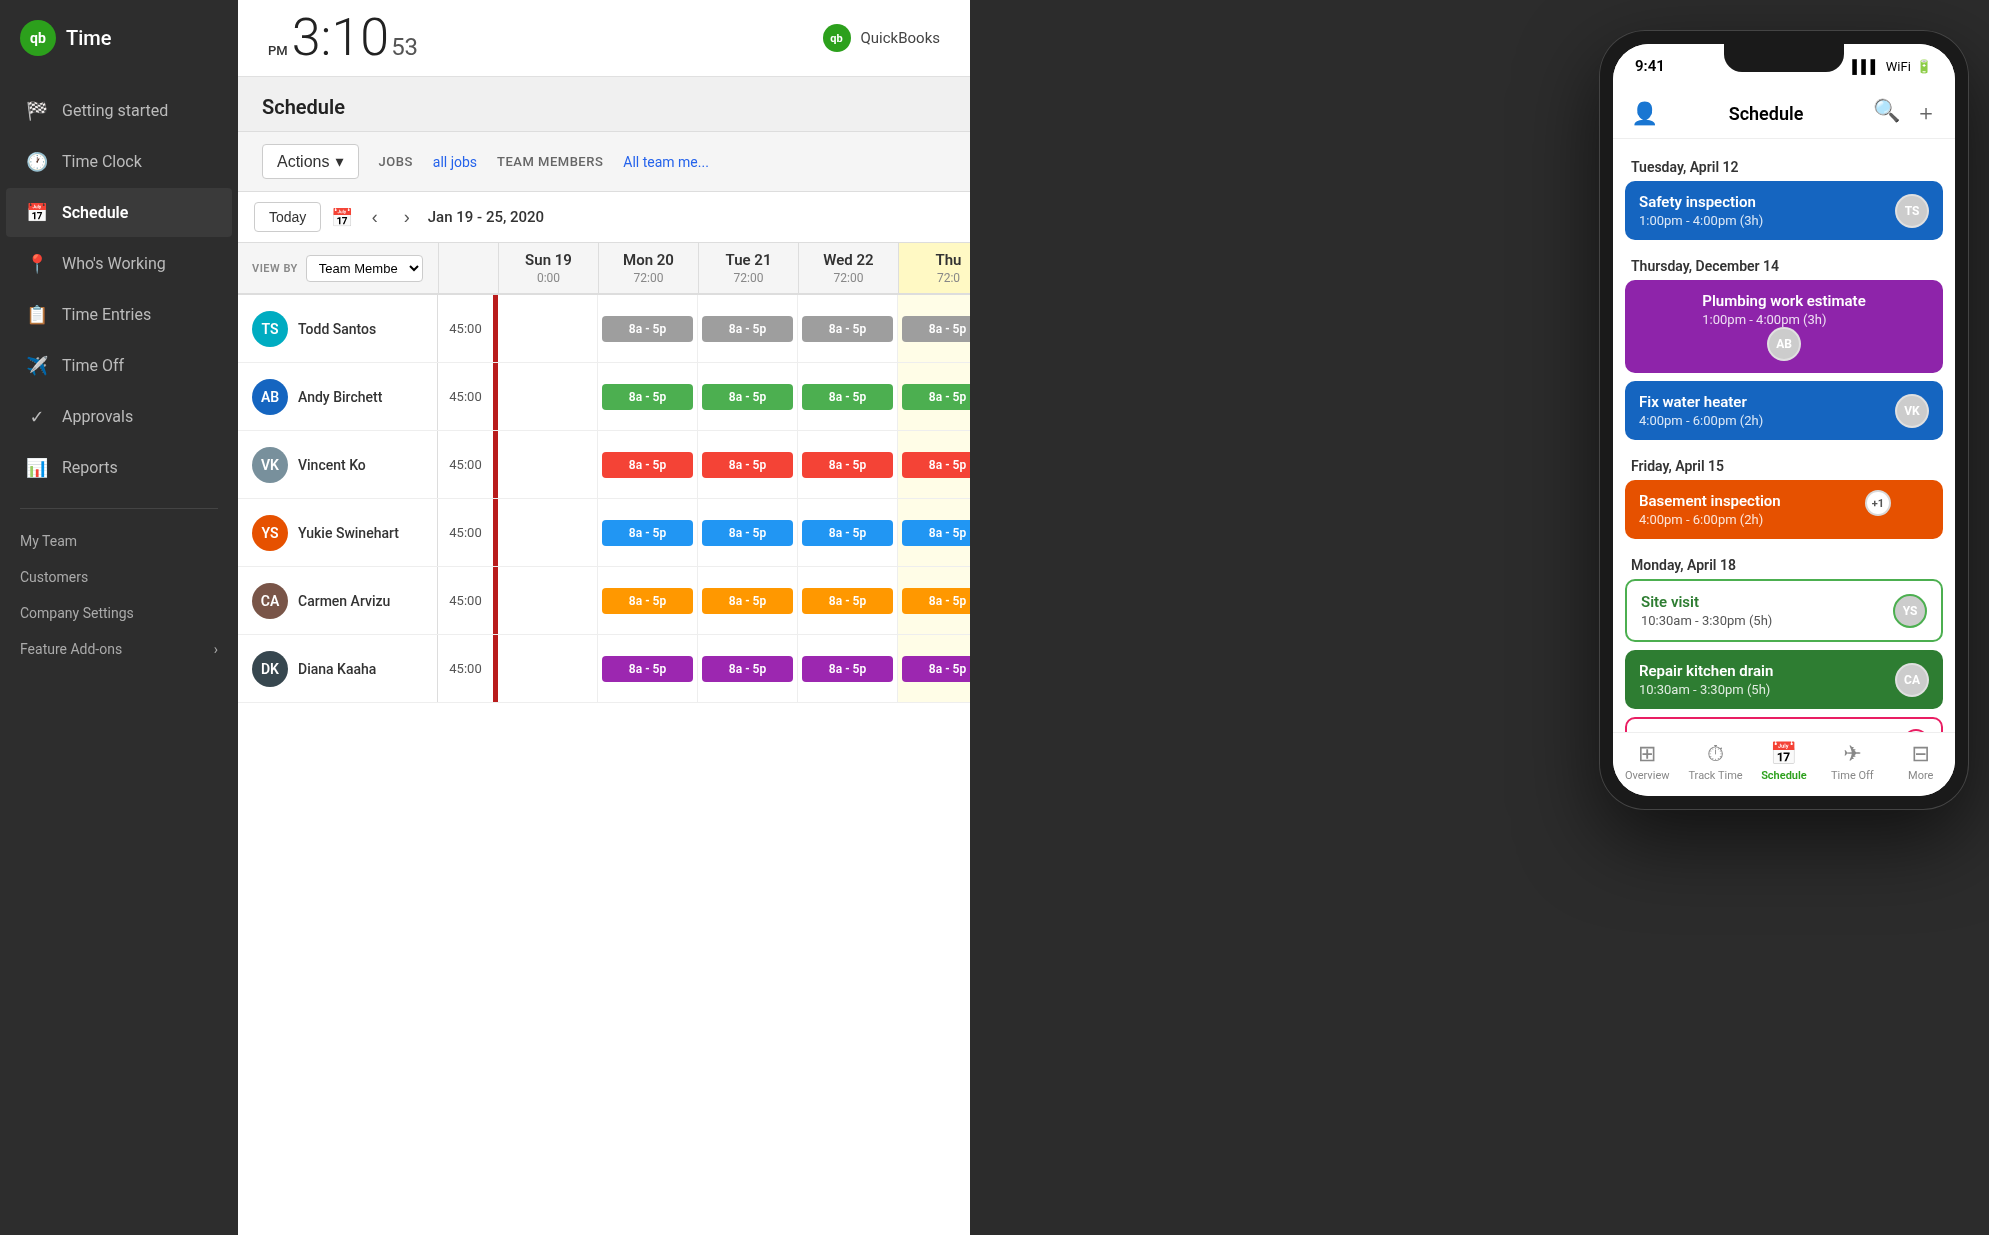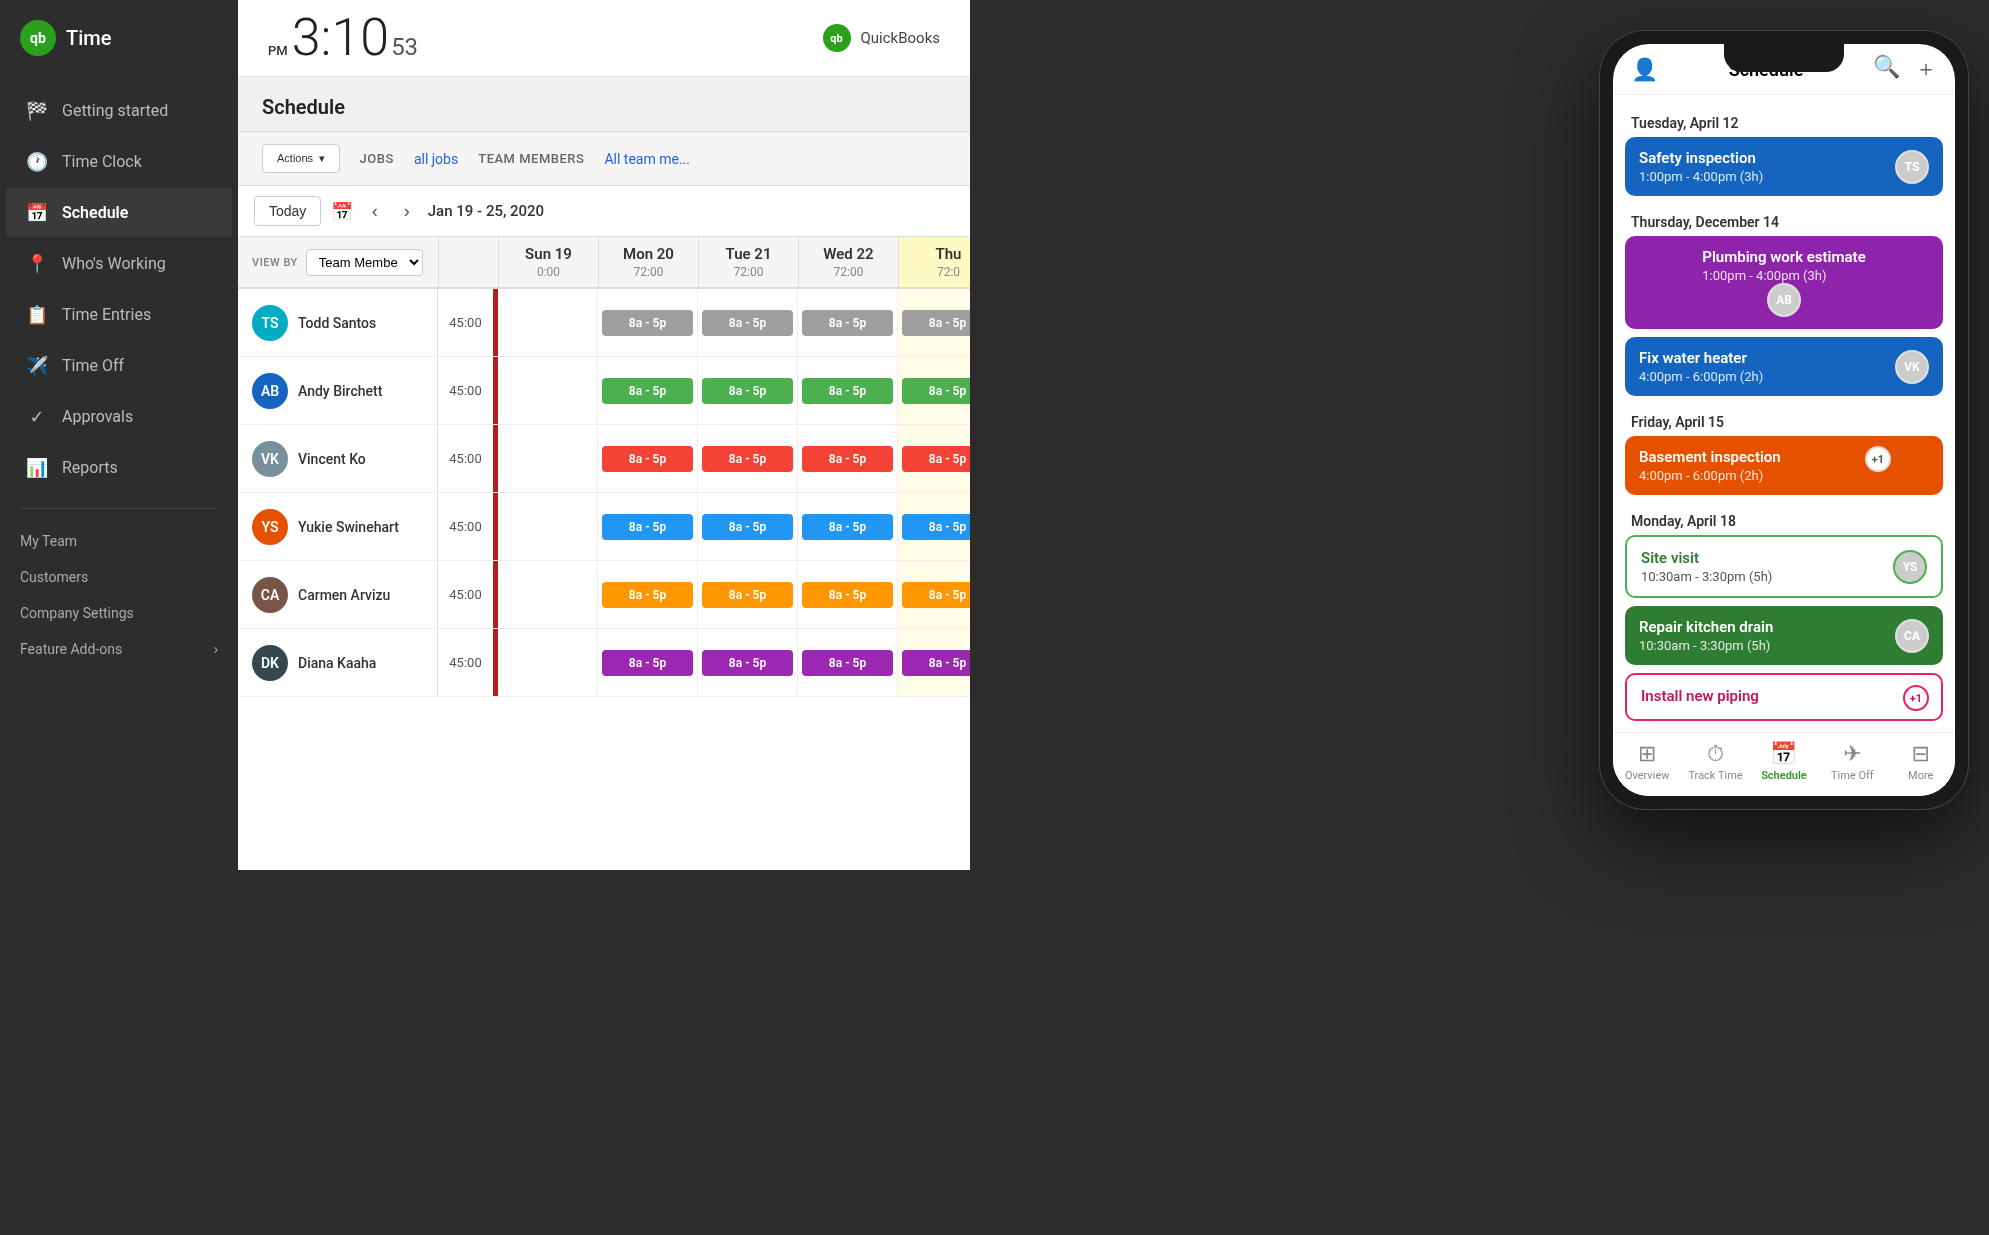--- a/index.html
+++ b/index.html
@@ -13,21 +13,21 @@
       align-items: center;
       justify-content: center;
       position: relative;
     }
 
     
     .desktop-app {
       position: absolute;
       left: 0; top: 0;
       width: 970px;
-      height: 870px;
+      height: 1235px;
       display: flex;
       background: #4d7c0f;
     }
 
     
     .sidebar {
       width: 238px;
       background: #2d2d2d;
       color: #ccc;
       display: flex;
@@ -182,24 +182,24 @@
       gap: 20px;
       padding: 12px 24px;
       background: #f5f5f5;
       border-bottom: 1px solid #ddd;
     }
     .btn-actions {
       background: #fff;
       border: 1px solid #ccc;
       border-radius: 4px;
       padding: 7px 14px;
-      font-size: 11px;
-      cursor: pointer;
-      display: flex;
-      align-items: flex-start;
+      font-size: 16px;
+      cursor: pointer;
+      display: flex;
+      align-items: center;
       gap: 6px;
       color: #333;
     }
     .toolbar-label {
       font-size: 13px;
       color: #666;
       font-weight: 500;
       text-transform: uppercase;
       letter-spacing: 0.5px;
     }
@@ -800,20 +800,28 @@
       </div>
     </div>
   </div>
 </div>
 
 <div class="mobile-phone">
   <div class="phone-frame">
     <div class="phone-notch"></div>
     <div class="phone-screen">
 
+      <div class="phone-notch-bar">
+        <span class="phone-time">9:41</span>
+        <div class="phone-status-icons">
+          <span class="status-icon">▌▌▌</span>
+          <span class="status-icon">WiFi</span>
+          <span class="status-icon">🔋</span>
+        </div>
+      </div>
 
       <div class="mobile-app-header">
         <span class="mobile-header-icon">👤</span>
         <span class="mobile-header-title">Schedule</span>
         <div class="mobile-header-actions">
           <span class="mobile-header-icon">🔍</span>
           <span class="mobile-header-icon">＋</span>
         </div>
       </div>
 

